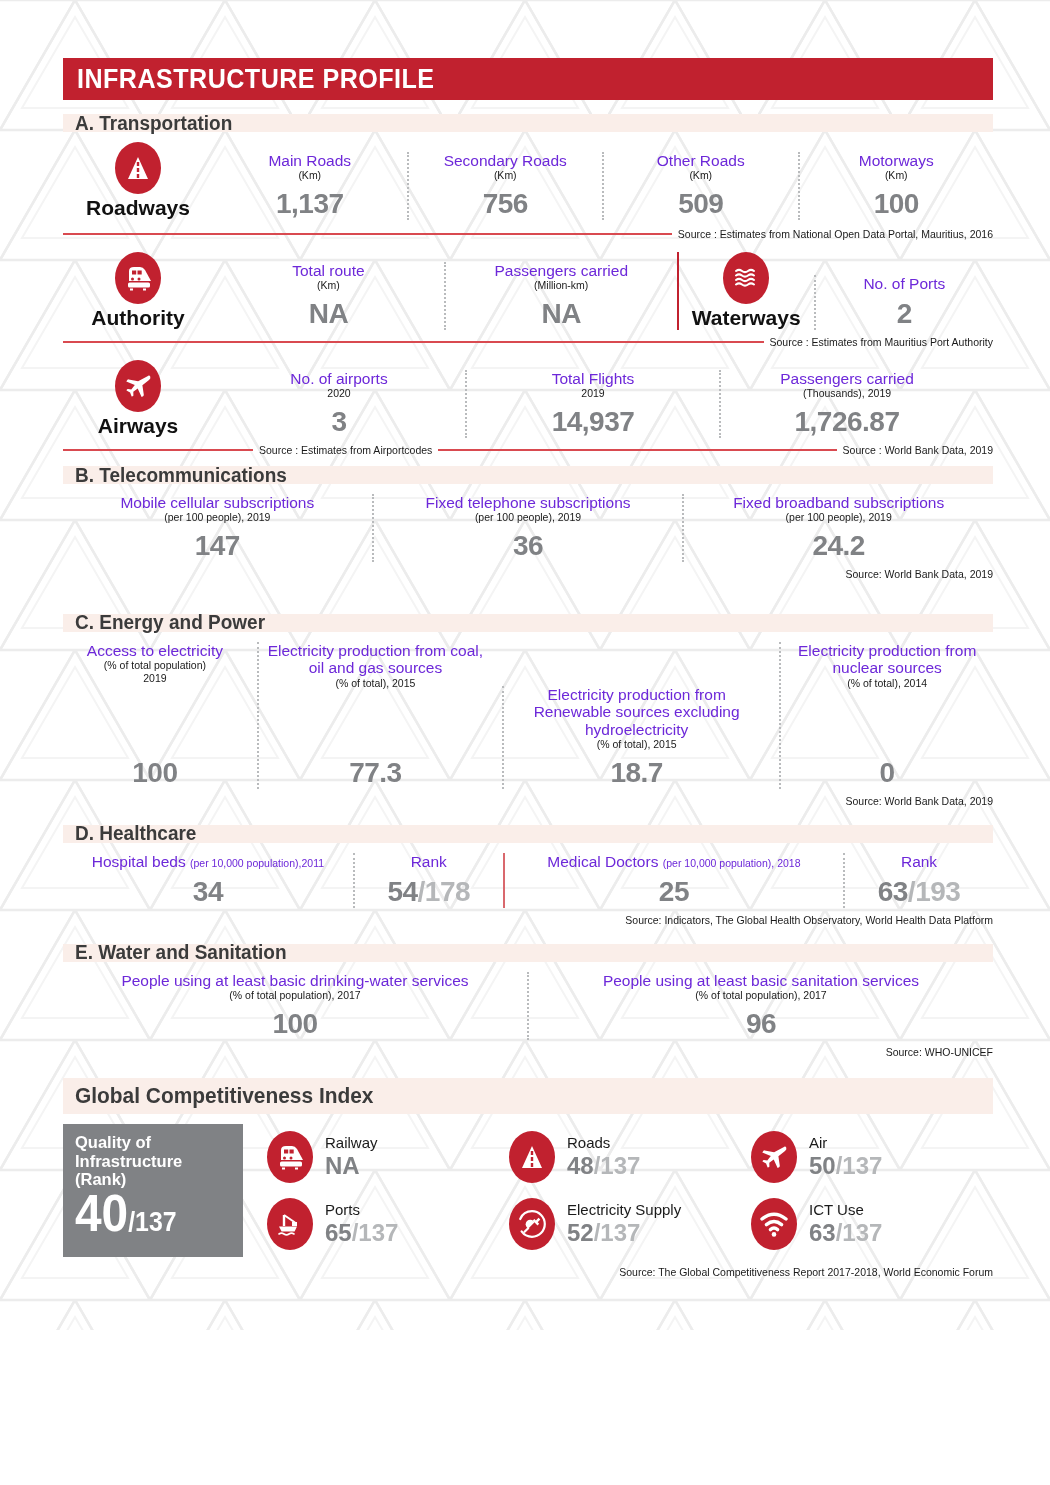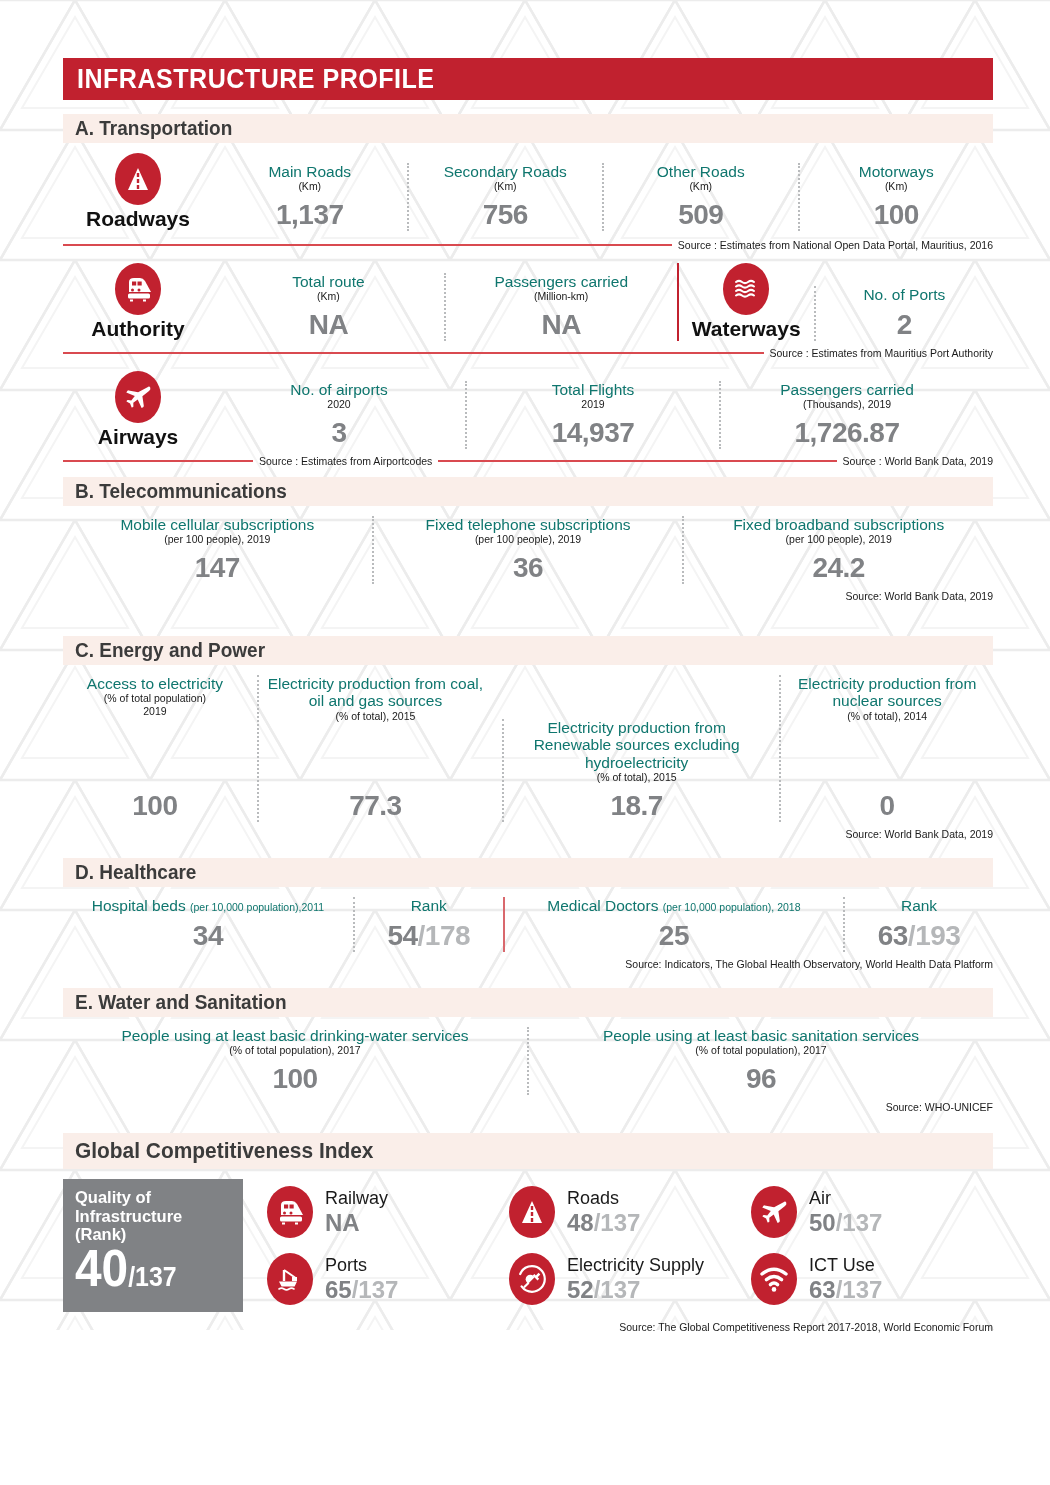--- a/index.html
+++ b/index.html
@@ -23,31 +23,31 @@
     width:930px;
   }
   .banner-title{
     font-size:27px;font-weight:bold;letter-spacing:0.5px;
     font-family:"Liberation Sans", sans-serif;
     transform:scaleX(0.93);transform-origin:left center;
   }
 
   
   .sect-head{
-    background:#faeee9;height:29px;display:flex;align-items:center;
+    background:#faeee9;height:18px;display:flex;align-items:center;
     padding-left:12px;box-sizing:border-box;width:930px;
     margin-top:14px;
   }
   .sect-head-text{font-size:20px;font-weight:bold;color:#3b3b3b;
     transform:scaleX(0.95);transform-origin:left center;}
 
   
   .row{display:flex;align-items:flex-end;position:relative;}
   .cell{flex:1;text-align:center;position:relative;padding:0 4px;box-sizing:border-box;}
-  .cell .lbl{font-size:15.5px;color:#0f766e;line-height:1.12;}
+  .cell .lbl{font-size:15.5px;color:#6d28d9;line-height:1.12;}
   .cell .sub{font-size:10.5px;color:#1a1a1a;line-height:1.2;}
   .cell .val{font-size:28px;font-weight:bold;color:#808285;margin-top:6px;letter-spacing:-0.5px;}
   .cell .val .denom{color:#b5b7b9;font-weight:bold;}
   .dotdiv{border-left:2px dotted #b9bbbd;}
 
   
   .mode{width:150px;text-align:center;flex:0 0 150px;}
   .mode .mname{font-size:21px;font-weight:bold;color:#111;margin-top:2px;}
 
   .icon-circ{
@@ -72,21 +72,21 @@
   .qbox .qt{font-size:16.5px;font-weight:bold;line-height:1.13;}
   .qbox .qrank{font-size:52px;font-weight:bold;line-height:0.92;margin-top:1px;
     transform:scaleX(0.92);transform-origin:left bottom;display:inline-block;}
   .qbox .qrank .den{font-size:27px;}
 
   .gci-grid{flex:1;display:grid;grid-template-columns:repeat(3,1fr);
     grid-auto-rows:67px;margin-left:24px;}
   .gci-item{display:flex;align-items:center;gap:12px;}
   .gci-ic{width:46px;height:52px;border-radius:50%;background:#c1212f;
     display:flex;align-items:center;justify-content:center;flex:0 0 46px;}
-  .gci-tx .gname{font-size:18px;color:#1a1a1a;line-height:1.1;}
+  .gci-tx .gname{font-size:15px;color:#1a1a1a;line-height:1.1;}
   .gci-tx .gval{font-size:24px;font-weight:bold;color:#808285;line-height:1.15;}
   .gci-tx .gval .denom{color:#b5b7b9;}
 </style>
 </head>
 <body>
 
 <svg class="bg-pattern" viewBox="0 0 1050 1485" preserveAspectRatio="none">
   <defs>
     <pattern id="tri" width="150" height="130" patternUnits="userSpaceOnUse">
       <path d="M0 130 L75 0 L150 130 Z" fill="none" stroke="#ececec" stroke-width="2.5"></path>

